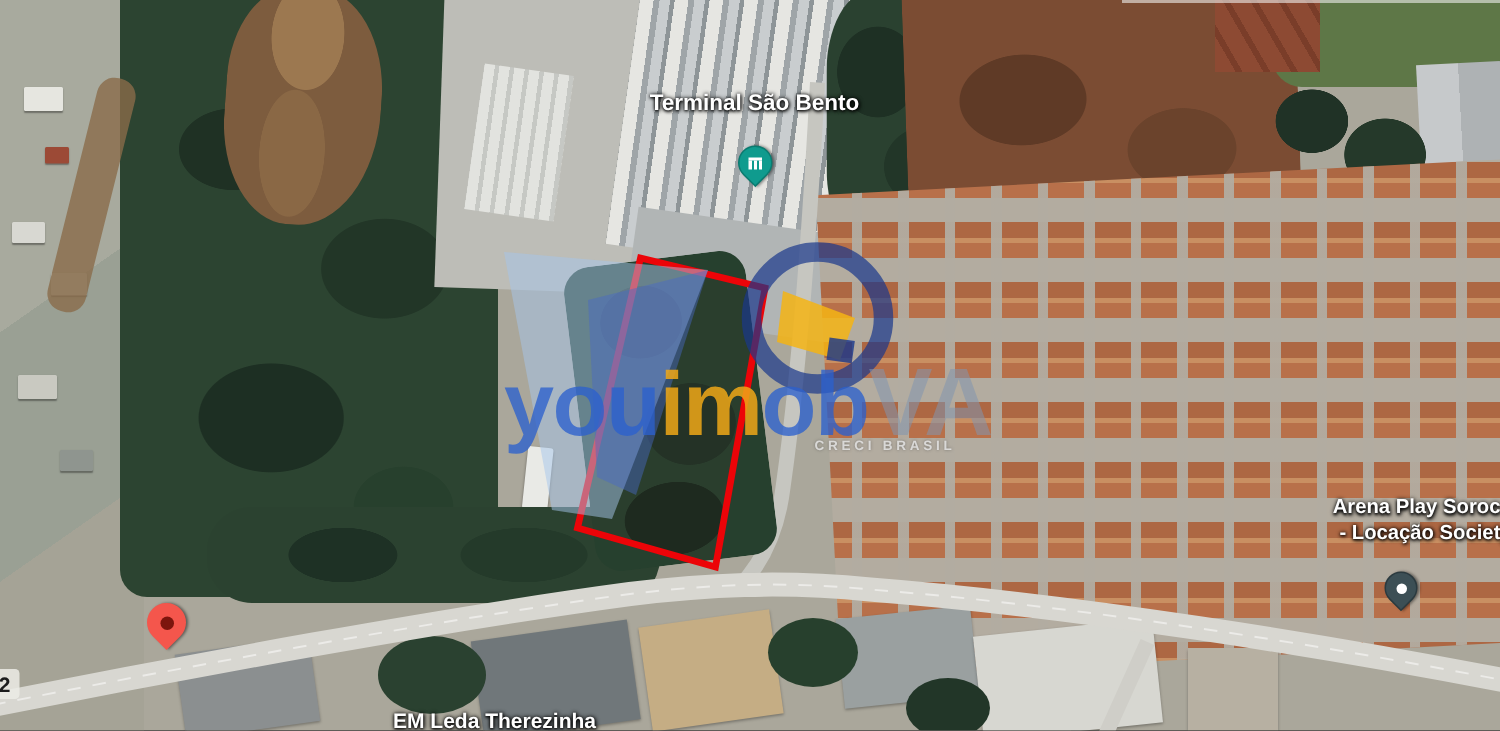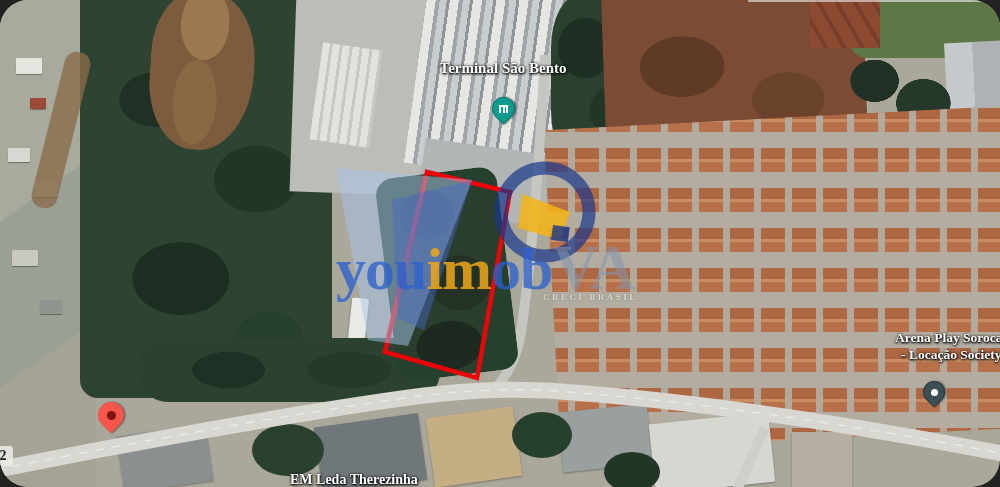--- a/index.html
+++ b/index.html
@@ -1,17 +1,17 @@
 <!DOCTYPE html>
 <html><head>
 <meta charset="utf-8">
 <style>
   html,body{margin:0;padding:0;background:#222;}
   #stage{position:relative;width:1000px;height:487px;overflow:hidden;
-         font-family:Liberation Serif, serif;background:#aaa79b;border-radius:28px;}
+         font-family:Liberation Sans, sans-serif;background:#aaa79b;}
   #stage *{position:absolute;box-sizing:border-box;}
 
   
   .blk{border-radius:4px;}
   #urban-left{left:0;top:0;width:96px;height:487px;background:
     linear-gradient(145deg,#a8aa9e 0 40%,#9aa094 40% 70%,#a5a396 70%);border-radius:0;}
   .house{border-radius:1px;box-shadow:0 1px 1px rgba(0,0,0,.35);}
   #forest-left{left:80px;top:0;width:252px;height:398px;border-radius:0 0 40px 18px;
     background:radial-gradient(60px 45px at 30% 25%,#1f3124 0 60%,transparent 61%),
                radial-gradient(70px 55px at 70% 45%,#223627 0 60%,transparent 61%),
@@ -81,21 +81,21 @@
   #pin-vet .glyph{width:9px;height:9px;border-radius:50%;background:#7c150d;}
   #pin-arena{left:923px;top:381px;width:22px;height:22px;background:#3c4f55;border:1px solid #2b3a3f;}
   #pin-arena .glyph{width:7px;height:7px;border-radius:50%;background:#fff;}
 
   
   .maplabel{color:#fff;font-weight:600;white-space:nowrap;
     text-shadow:0 1px 2px rgba(0,0,0,.95),0 0 3px rgba(0,0,0,.8),1px 1px 3px rgba(0,0,0,.7);}
   #lbl-terminal{left:408px;top:60px;width:190px;text-align:center;font-size:15px;}
   #lbl-vet{left:136px;top:410px;font-size:15.5px;}
   #lbl-arena{left:856px;top:329px;width:200px;text-align:center;font-size:13.5px;line-height:17px;}
-  #lbl-school{left:262px;top:472px;font-size:14px;margin-left:28px;}
+  #lbl-school{left:262px;top:472px;font-size:14px;}
   #road-num{left:-7px;top:446px;width:20px;height:20px;background:rgba(236,236,230,.85);
     border-radius:3px;color:#1c1c1c;font-weight:bold;font-size:14px;line-height:20px;text-align:center;}
 
   
   #watermark{left:0;top:0;width:840px;height:487px;pointer-events:none;}
   #wm-word{left:336px;top:236px;font-weight:bold;font-size:60px;letter-spacing:-1px;line-height:1;}
   #wm-word span{position:static;}
   .wm-blue{color:rgba(43,96,205,.78);}
   .wm-yellow{color:rgba(240,168,24,.85);}
   .wm-suffix{color:rgba(130,150,175,.55);font-size:64px;}

